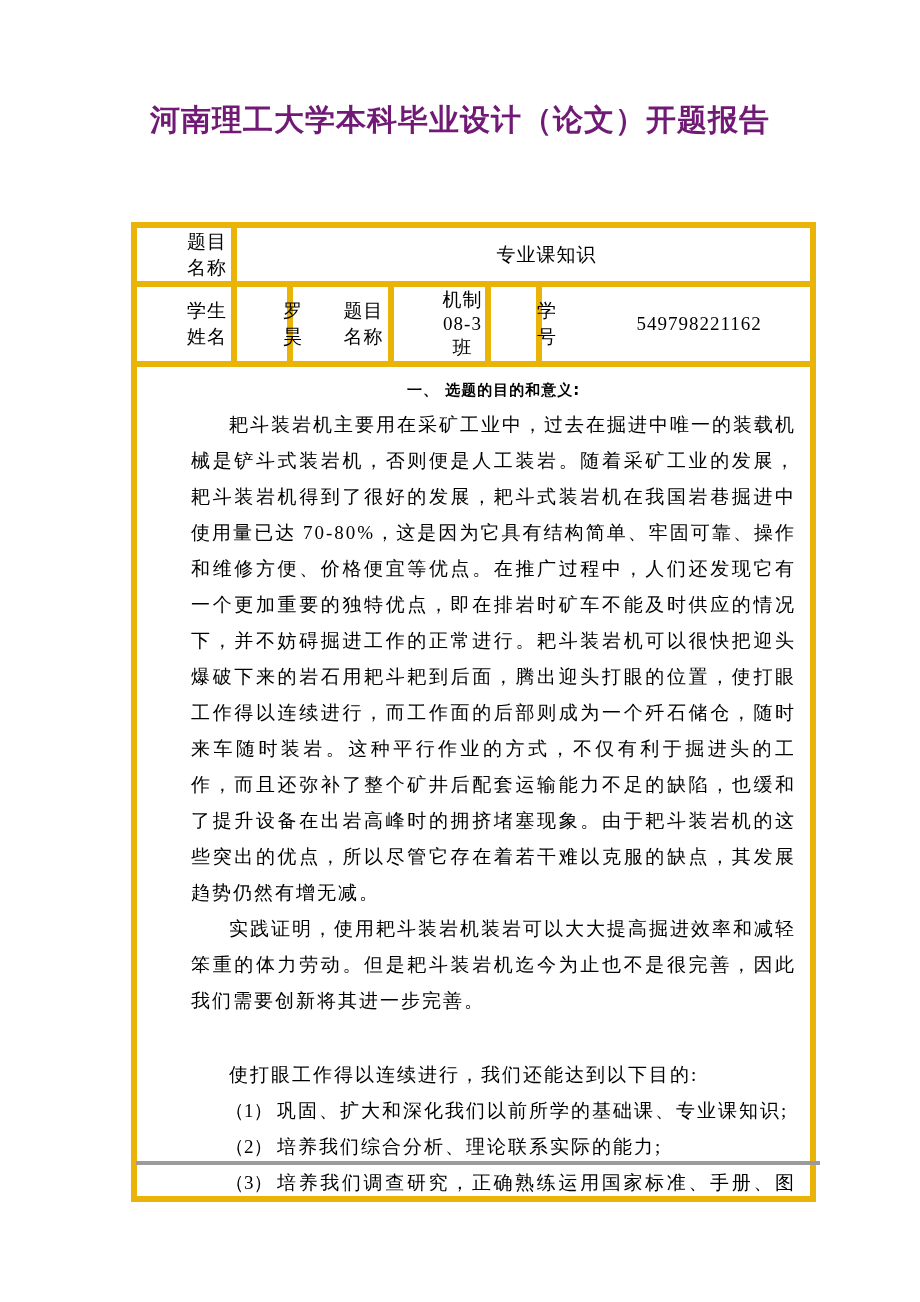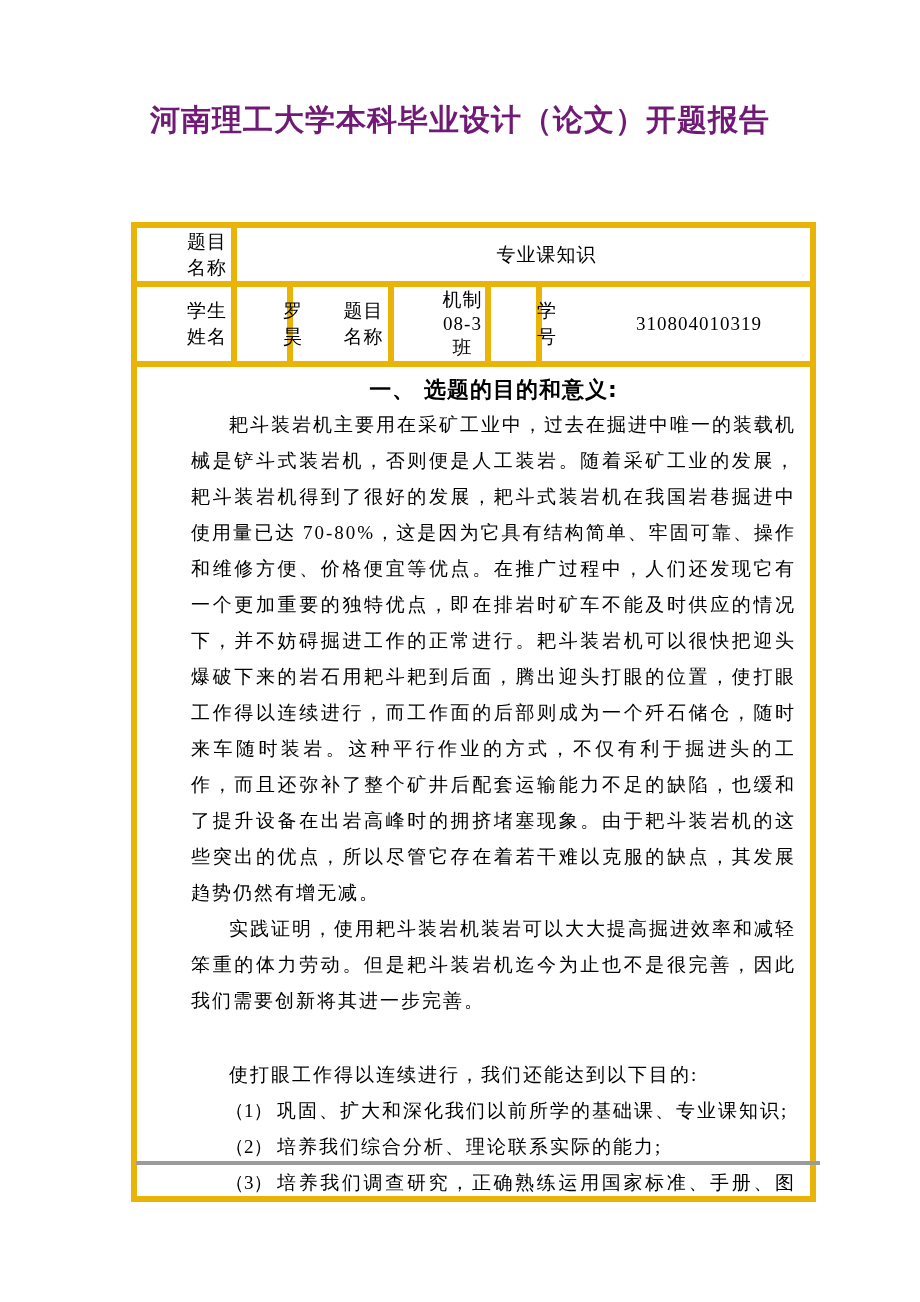--- a/index.html
+++ b/index.html
@@ -51,21 +51,21 @@
     padding: 0;
   }
   .content-inner {
     height: 829px;
     overflow: hidden;
     padding: 6px 14px 0 8px;
   }
   .section-heading {
     font-family: "DejaVu Sans", "Liberation Sans", sans-serif;
     font-weight: bold;
-    font-size: 22px;
+    font-size: 15px;
     line-height: 34px;
     letter-spacing: 1px;
   }
   .body-text {
     font-size: 19px;
     line-height: 36px;
     letter-spacing: 2px;
     text-align: justify;
   }
   p.para {
@@ -119,21 +119,21 @@
       <tr class="row-topic">
         <td>题目名称</td>
         <td colspan="5">专业课知识</td>
       </tr>
       <tr class="row-student">
         <td>学生姓名</td>
         <td>罗昊</td>
         <td>题目名称</td>
         <td>机制 08-3 班</td>
         <td>学号</td>
-        <td>310804010319</td>
+        <td>549798221162</td>
       </tr>
       <tr>
         <td colspan="6" class="content-cell">
           <div class="content-inner">
 
             <div class="section-heading">一、 选题的目的和意义:</div>
 
             <p class="body-text para">耙斗装岩机主要用在采矿工业中，过去在掘进中唯一的装载机械是铲斗式装岩机，否则便是人工装岩。随着采矿工业的发展，耙斗装岩机得到了很好的发展，耙斗式装岩机在我国岩巷掘进中使用量已达 70-80%，这是因为它具有结构简单、牢固可靠、操作和维修方便、价格便宜等优点。在推广过程中，人们还发现它有一个更加重要的独特优点，即在排岩时矿车不能及时供应的情况下，并不妨碍掘进工作的正常进行。耙斗装岩机可以很快把迎头爆破下来的岩石用耙斗耙到后面，腾出迎头打眼的位置，使打眼工作得以连续进行，而工作面的后部则成为一个歼石储仓，随时来车随时装岩。这种平行作业的方式，不仅有利于掘进头的工作，而且还弥补了整个矿井后配套运输能力不足的缺陷，也缓和了提升设备在出岩高峰时的拥挤堵塞现象。由于耙斗装岩机的这些突出的优点，所以尽管它存在着若干难以克服的缺点，其发展趋势仍然有增无减。</p>
 
             <p class="body-text para">实践证明，使用耙斗装岩机装岩可以大大提高掘进效率和减轻笨重的体力劳动。但是耙斗装岩机迄今为止也不是很完善，因此我们需要创新将其进一步完善。</p>

